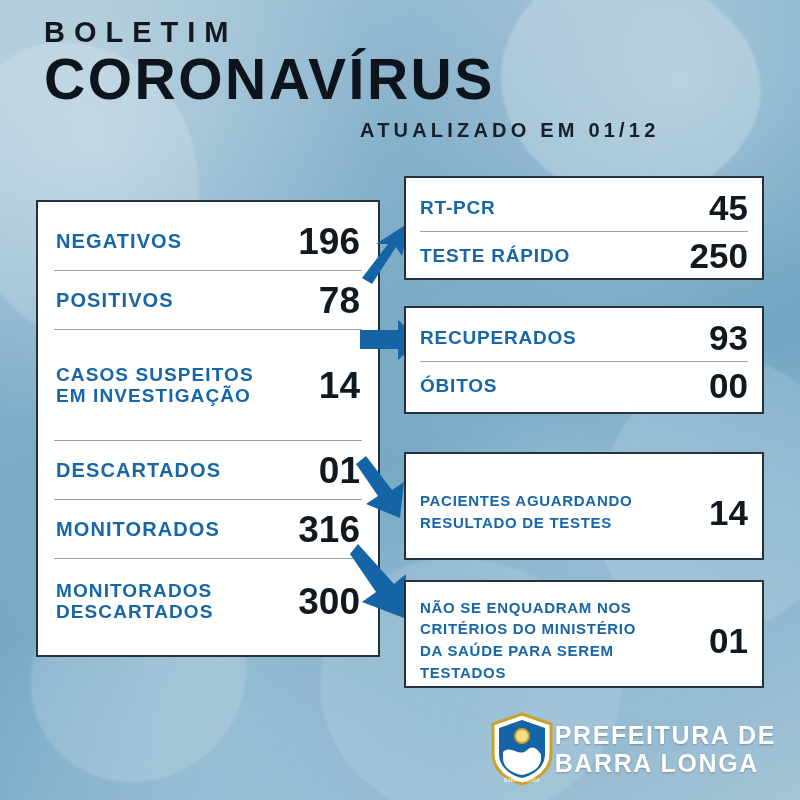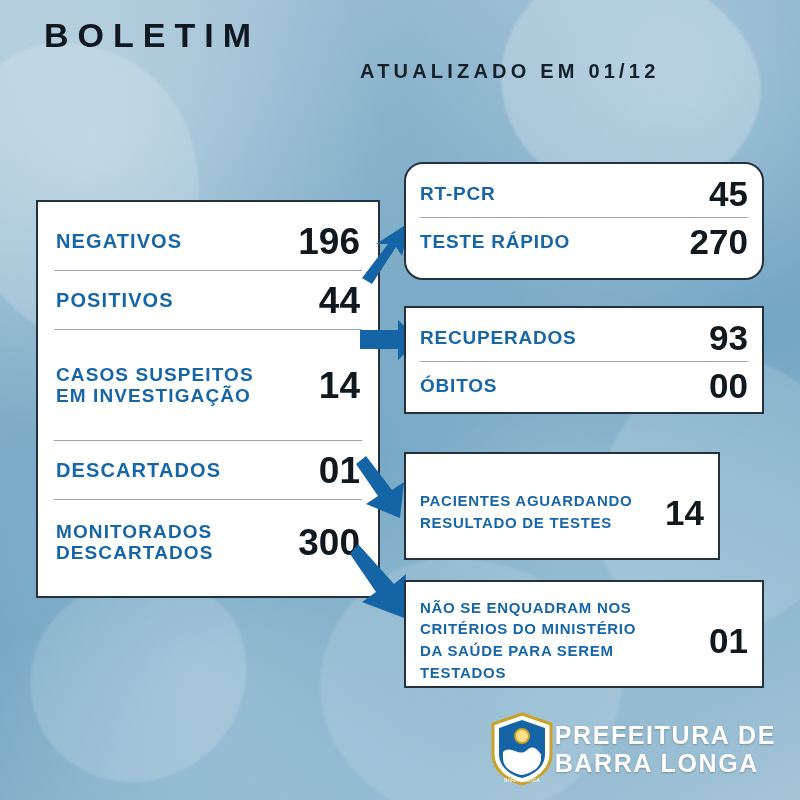--- a/index.html
+++ b/index.html
@@ -41,21 +41,21 @@
   .tex.d6 { left: 180px; top: 250px; width: 180px; height: 180px; background: rgba(255,255,255,0.08); }
 
   
   .header {
     position: absolute;
     left: 44px;
     top: 18px;
     width: 720px;
   }
   .hdr-boletim {
-    font-size: 34px;
+    font-size: 29px;
     font-weight: bold;
     letter-spacing: 9px;
     color: #111820;
     line-height: 1;
   }
   .hdr-corona {
     font-size: 57px;
     font-weight: bold;
     letter-spacing: 2.5px;
     color: #0d141b;
@@ -142,23 +142,23 @@
   .sb-row.block {
     border-bottom: none;
     align-items: center;
   }
   .sb-label.small {
     font-size: 15px;
     letter-spacing: 0.7px;
     line-height: 1.45;
   }
 
-  #box-tests   { left: 404px; top: 162px; width: 360px; height: 118px; border-radius: 19px; }
+  #box-tests   { left: 404px; top: 176px; width: 360px; height: 104px; }
   #box-status  { left: 404px; top: 306px; width: 360px; height: 108px; }
-  #box-waiting { left: 404px; top: 452px; width: 316px; height: 108px; padding: 10px 14px; }
+  #box-waiting { left: 404px; top: 452px; width: 360px; height: 108px; padding: 10px 14px; }
   #box-criteria{ left: 404px; top: 580px; width: 360px; height: 108px; padding: 20px 14px; }
 
   
   .arrow { position: absolute; }
 
   
   .brand {
     position: absolute;
     right: 24px;
     bottom: 14px;
@@ -187,40 +187,45 @@
 
   <div class="tex d1"></div>
   <div class="tex d2"></div>
   <div class="tex d3"></div>
   <div class="tex d4"></div>
   <div class="tex d5"></div>
   <div class="tex d6"></div>
 
   <div class="header">
     <div class="hdr-boletim">BOLETIM</div>
+    <div class="hdr-corona">CORONAVÍRUS</div>
     <div class="hdr-updated">ATUALIZADO EM 01/12</div>
   </div>
 
   <div class="main-panel">
     <div class="row">
       <div class="row-label">NEGATIVOS</div>
       <div class="row-value">196</div>
     </div>
     <div class="row">
       <div class="row-label">POSITIVOS</div>
-      <div class="row-value">44</div>
+      <div class="row-value">78</div>
     </div>
     <div class="row multi" style="min-height:92px;">
       <div class="row-label" style="max-width:228px;">CASOS SUSPEITOS EM INVESTIGAÇÃO</div>
       <div class="row-value">14</div>
     </div>
     <div class="row">
       <div class="row-label">DESCARTADOS</div>
       <div class="row-value">01</div>
     </div>
+    <div class="row">
+      <div class="row-label">MONITORADOS</div>
+      <div class="row-value">316</div>
+    </div>
     <div class="row multi" style="min-height:66px;">
       <div class="row-label" style="max-width:228px;">MONITORADOS DESCARTADOS</div>
       <div class="row-value">300</div>
     </div>
   </div>
 
   <svg class="arrow" style="left:356px; top:216px;" width="66" height="70" viewBox="0 0 66 70">
     <path d="M4,62 L30,28 L18,28 L52,6 L44,40 L38,31 L14,68 Z" fill="#1565a6" transform="translate(2,0)"></path>
   </svg>
   <svg class="arrow" style="left:358px; top:318px;" width="66" height="46" viewBox="0 0 66 46">
@@ -233,21 +238,21 @@
     <path d="M8,4 L44,44 L56,34 L54,78 L12,62 L26,52 L0,14 Z" fill="#1565a6"></path>
   </svg>
 
   <div class="side-box" id="box-tests">
     <div class="sb-row">
       <div class="sb-label">RT-PCR</div>
       <div class="sb-value">45</div>
     </div>
     <div class="sb-row">
       <div class="sb-label">TESTE RÁPIDO</div>
-      <div class="sb-value">270</div>
+      <div class="sb-value">250</div>
     </div>
   </div>
 
   <div class="side-box" id="box-status">
     <div class="sb-row">
       <div class="sb-label">RECUPERADOS</div>
       <div class="sb-value">93</div>
     </div>
     <div class="sb-row">
       <div class="sb-label">ÓBITOS</div>

